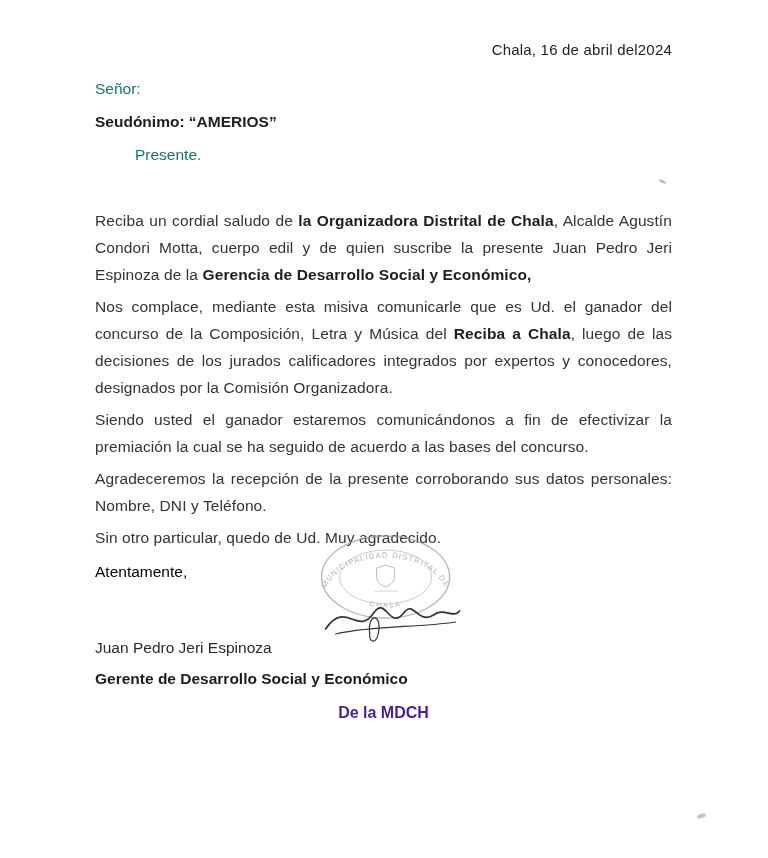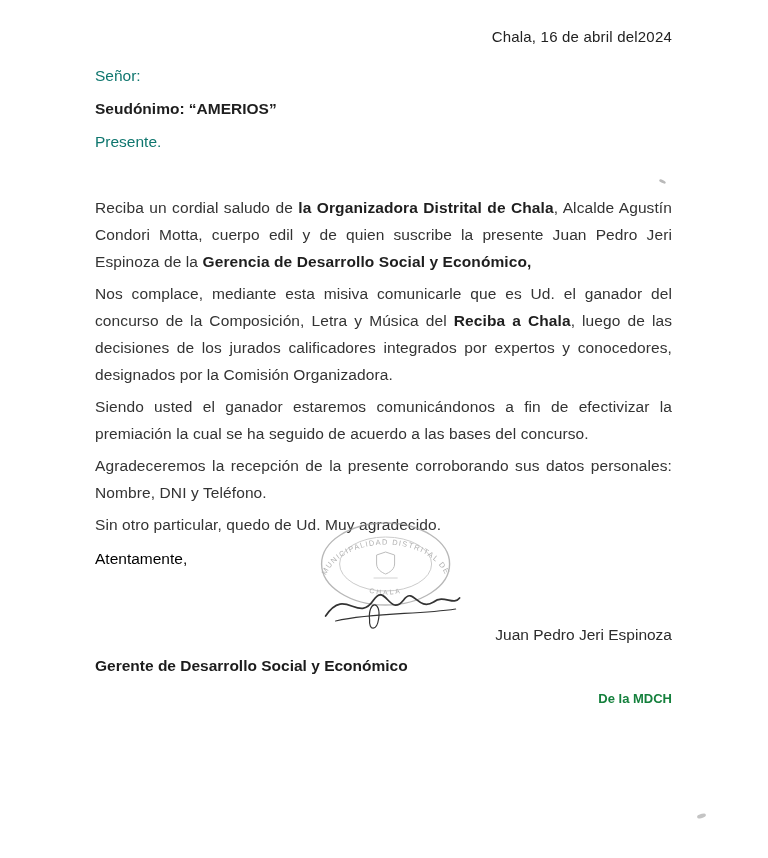--- a/index.html
+++ b/index.html
@@ -6,38 +6,38 @@
   html, body { width: 768px; background: #ffffff; }
   body {
     font-family: "Liberation Sans", "DejaVu Sans", sans-serif;
     color: #2e2e2e;
   }
   .page {
     position: relative;
     width: 768px;
     height: 858px;
     background: #ffffff;
-    padding: 28px 96px 0 95px;
+    padding: 41px 96px 0 95px;
     overflow: hidden;
   }
   .date {
     text-align: right;
     font-size: 15px;
     color: #222;
     margin-bottom: 20px;
     letter-spacing: 0.2px;
   }
   .intro-line {
     font-size: 15.5px;
     line-height: 21px;
     margin-bottom: 12px;
     color: #0f766e;
   }
   .b { font-weight: bold; color: #1e1e1e; }
-  .intro-gap { margin-bottom: 42px; }
+  .intro-gap { margin-bottom: 42px; margin-left: 40px; }
   p.body {
     text-align: justify;
     font-size: 15.5px;
     line-height: 27px;
     margin-bottom: 5px;
     color: #333333;
     letter-spacing: 0.1px;
   }
   .closing {
     font-size: 15.5px;
@@ -56,37 +56,37 @@
     width: 160px;
     height: 140px;
     pointer-events: none;
     z-index: 2;
   }
   .sig-name {
     position: absolute;
     bottom: 0;
     left: 0;
     right: 0;
-    text-align: right;
+    text-align: left;
     font-size: 15.5px;
     color: #2b2b2b;
     z-index: 1;
   }
   .sig-title {
     font-weight: bold;
     font-size: 15.5px;
     margin-top: 13px;
     color: #1c1c1c;
   }
   .sig-org {
-    text-align: right;
+    text-align: center;
     font-weight: bold;
-    font-size: 13px;
+    font-size: 16px;
     margin-top: 16px;
-    color: #15803d;
+    color: #4c1d95;
   }
   .speck-1 {
     position: absolute;
     top: 180px;
     right: 102px;
     width: 7px;
     height: 3px;
     background: #b9b9b9;
     border-radius: 50%;
     transform: rotate(25deg);

